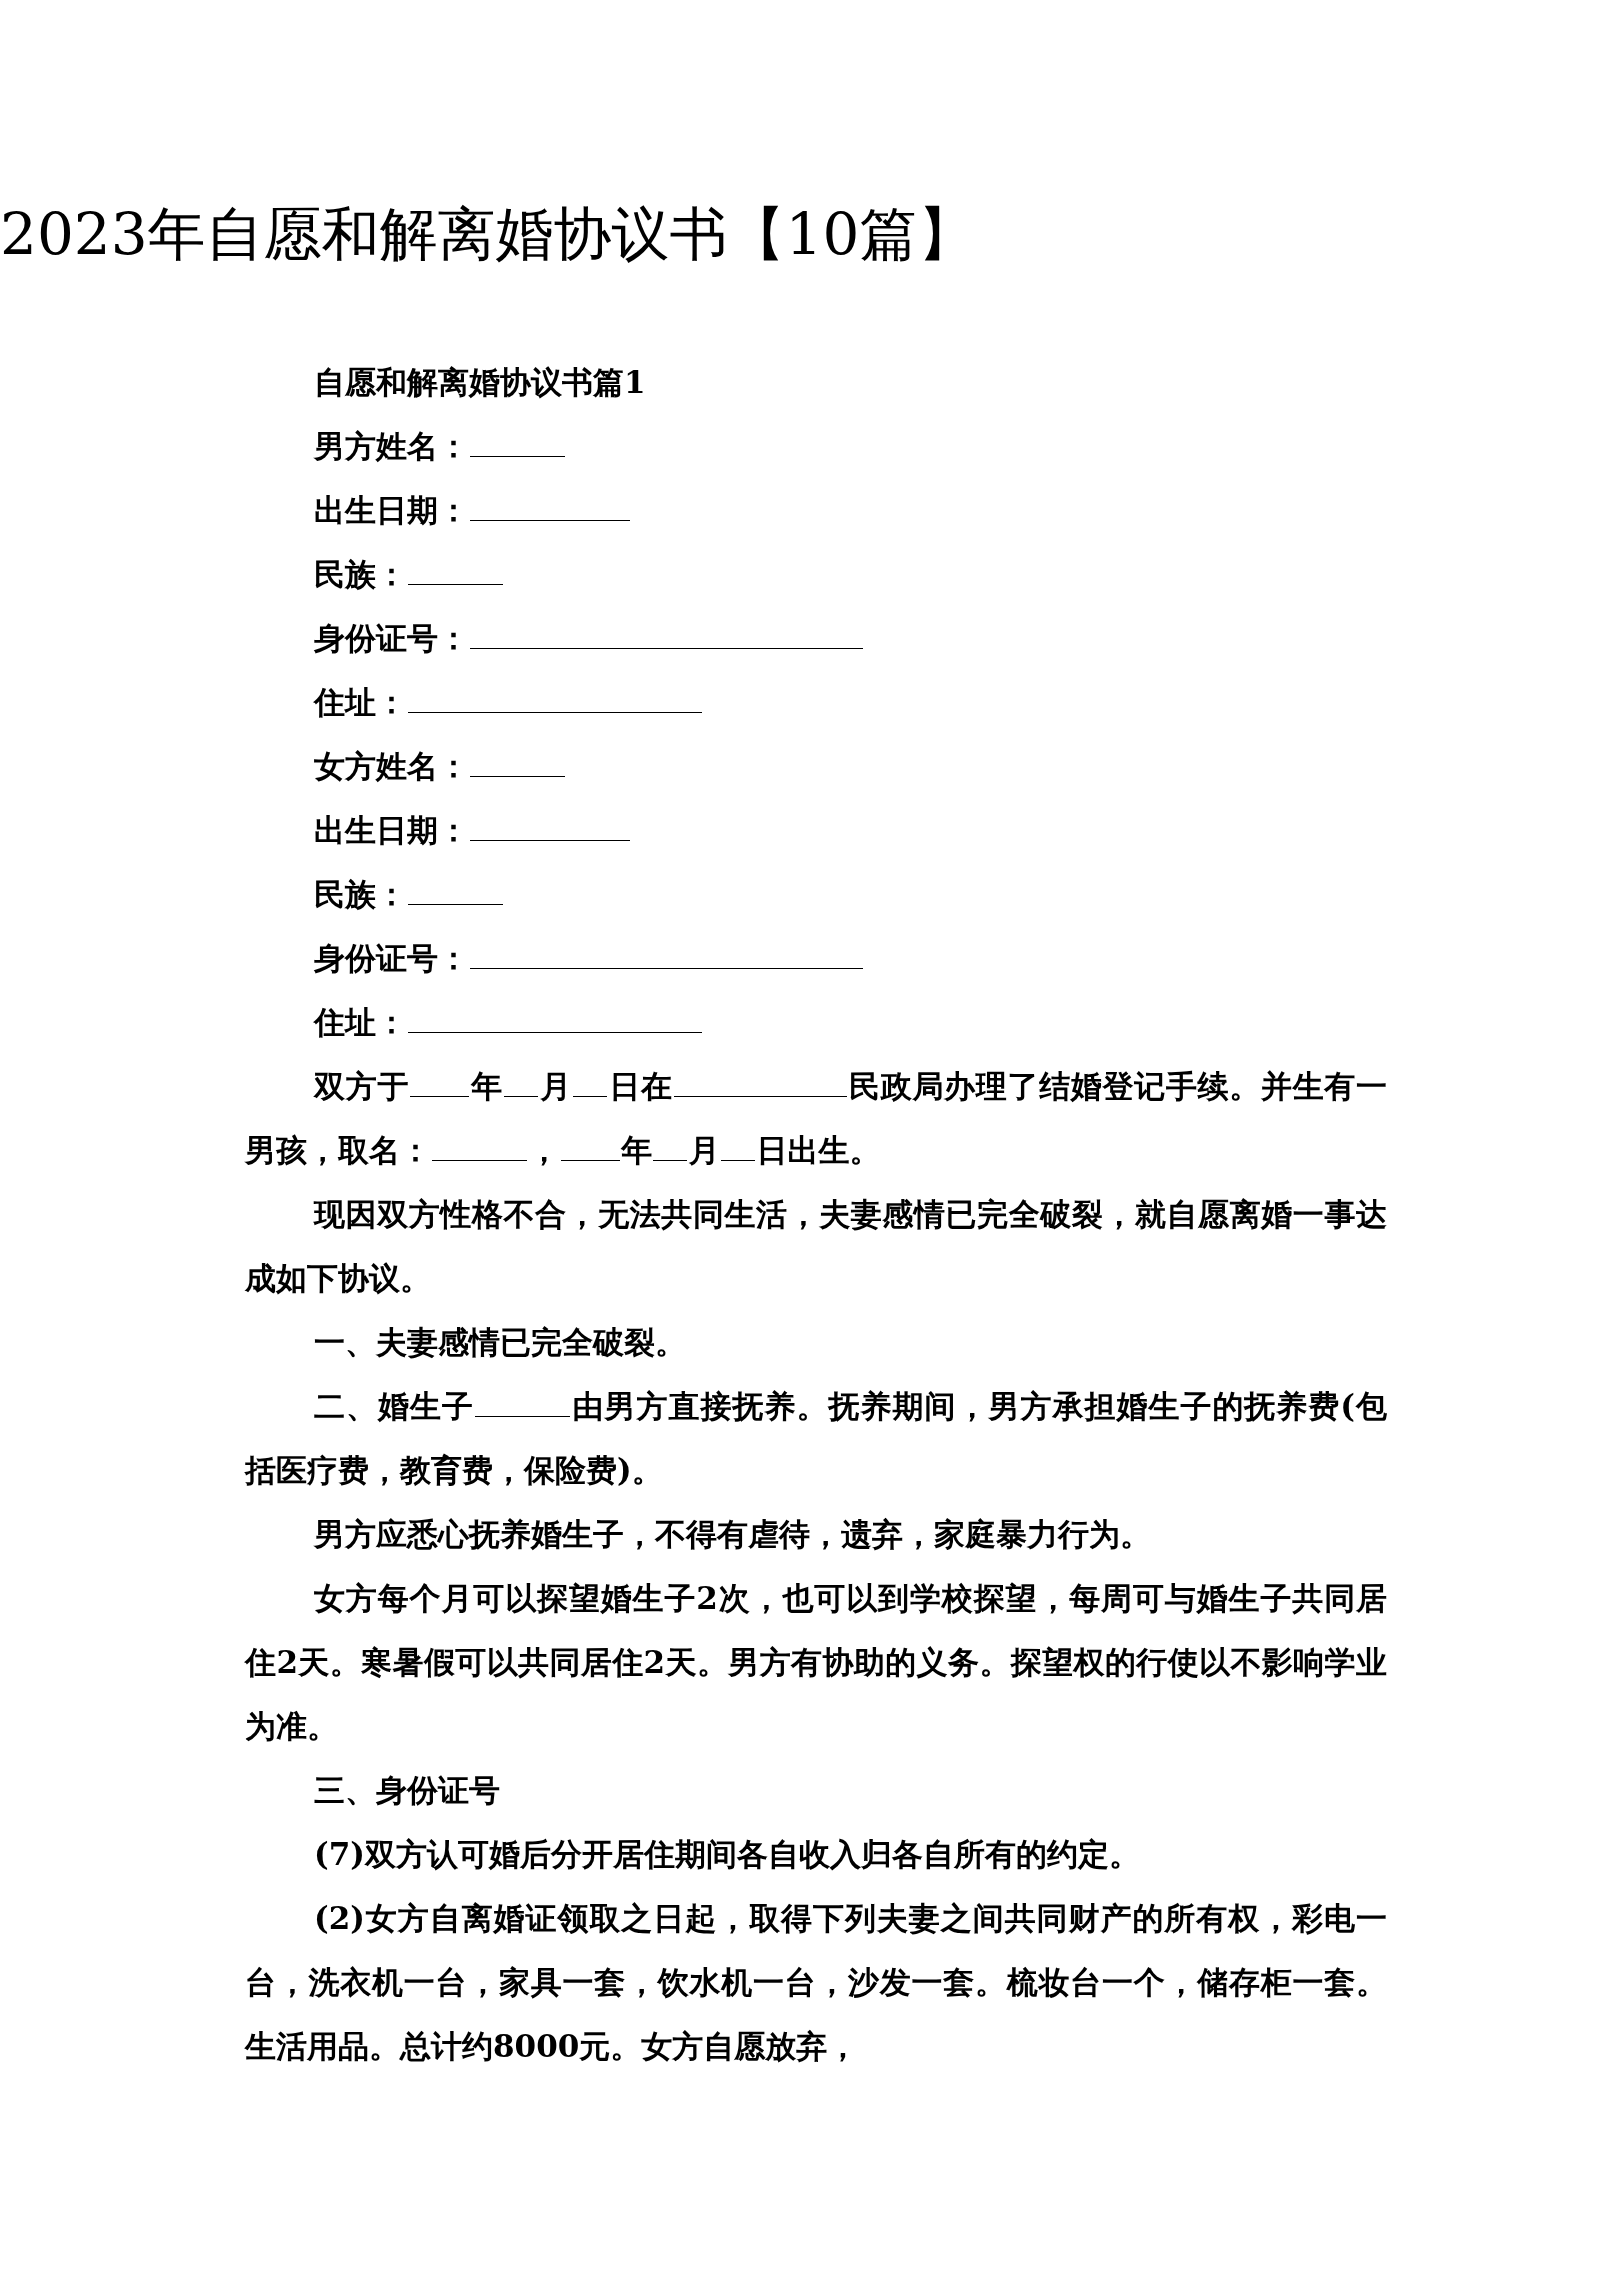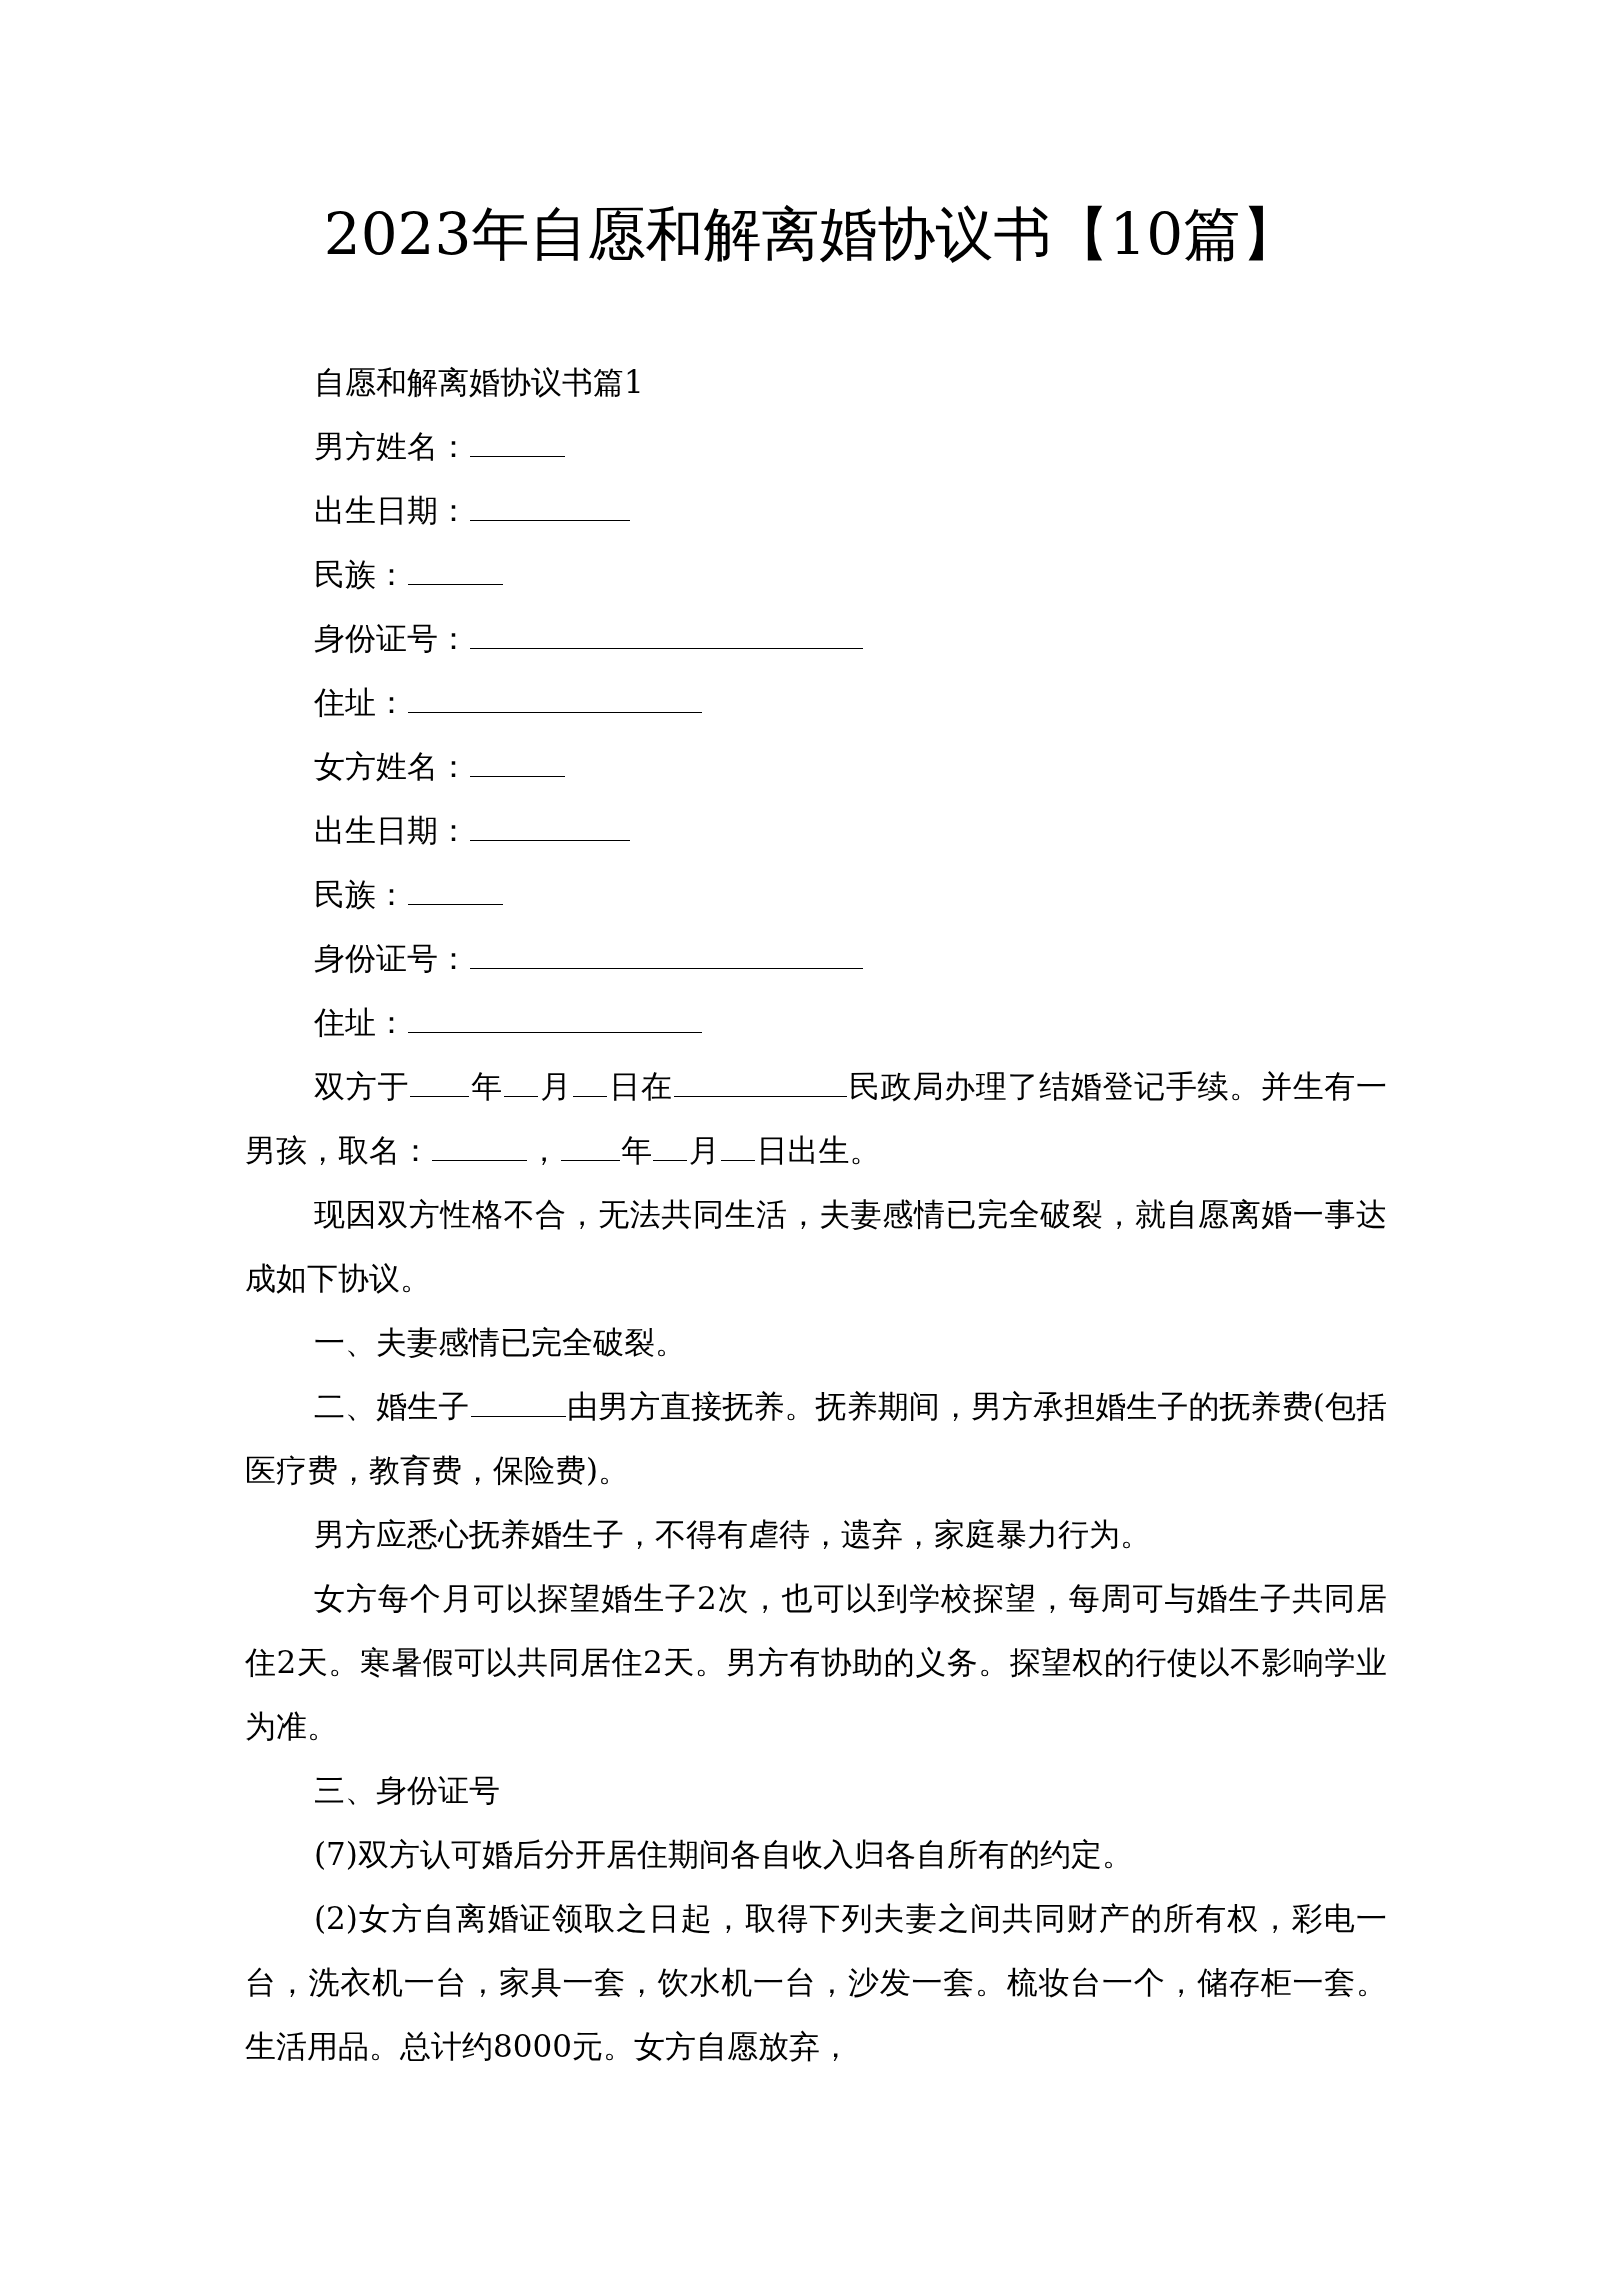--- a/index.html
+++ b/index.html
@@ -3,29 +3,29 @@
   <meta charset="utf-8">
   <style>
     html, body { margin: 0; padding: 0; background: #ffffff; }
     body {
       width: 1623px; height: 2295px; position: relative; overflow: hidden;
       font-family: "DejaVu Serif", "Liberation Serif", serif;
       color: #000000;
     }
     .page { position: absolute; left: 0; top: 0; width: 1623px; height: 2295px; }
     .title {
-      position: absolute; left: 0; top: 195px; width: 1623px; text-align: center;
+      position: absolute; left: 0; top: 195px; width: 1623px; 
       font-size: 58px; line-height: 79px; letter-spacing: 0px;
       font-family: "DejaVu Serif", "Liberation Serif", serif;
     }
     .body {
       position: absolute; left: 245px; top: 350px; width: 1142px;
       font-size: 31px; line-height: 64px;
     }
-    .p { margin: 0; padding: 0; text-indent: 69px; text-align: justify; text-align-last: left; }
+    .p { margin: 0; padding: 0; text-indent: 69px; text-align: justify; text-align-last: left; font-weight: bold; }
     .blank { display: inline-block; border-bottom: 1.3px solid #000; height: 26px; vertical-align: baseline; margin: 0 1.3px; }
     .w2 { width: 34px; } .w4 { width: 59px; }
     .w6 { width: 95px; } .w10 { width: 160px; } .w11 { width: 173px; }
     .w14 { width: 294px; } .w18 { width: 393px; }
   </style>
 </head>
 <body>
 
 <div class="page">
   <div class="title">2023年自愿和解离婚协议书【10篇】</div>

